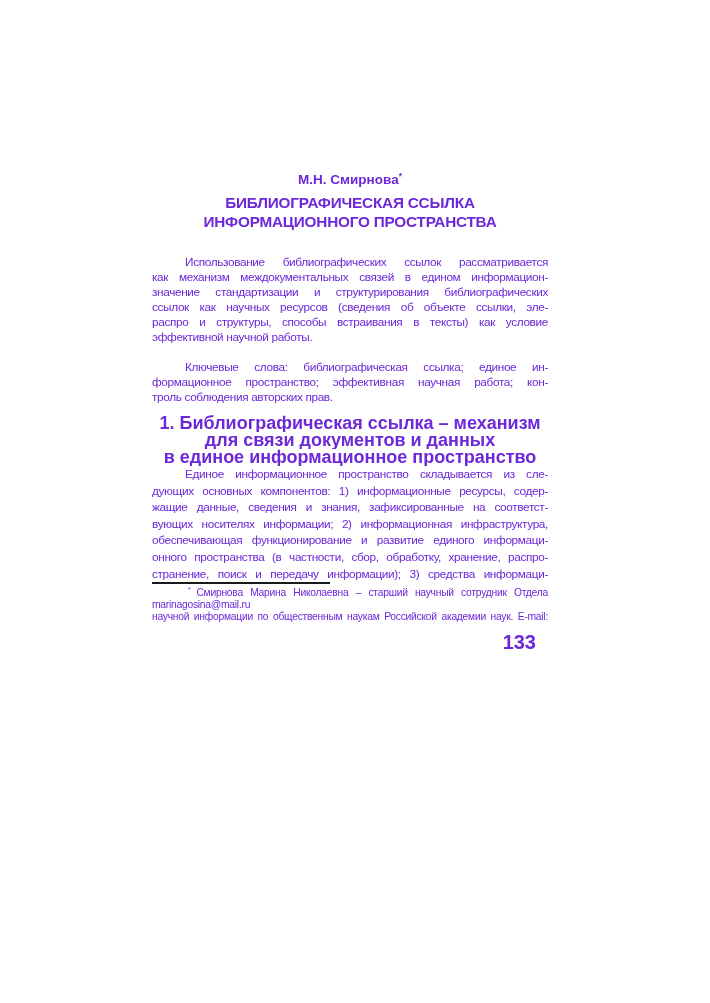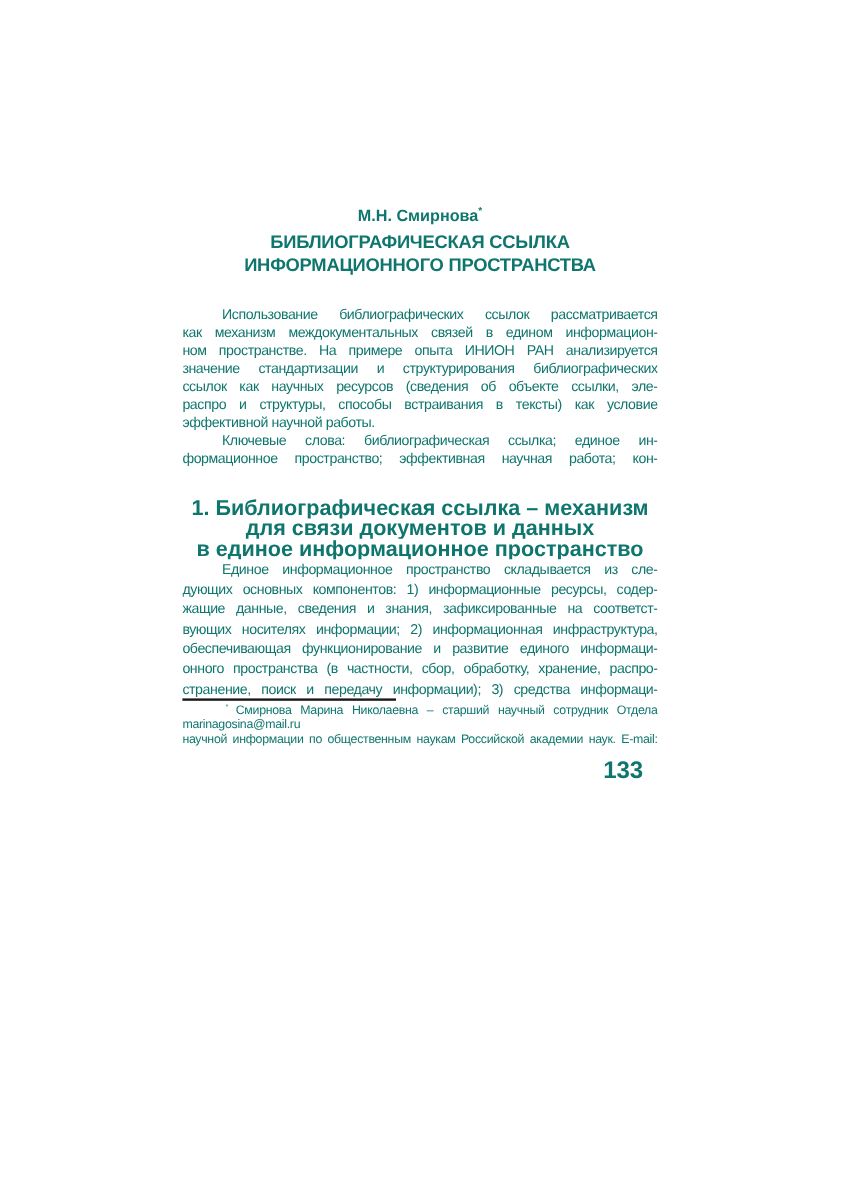--- a/index.html
+++ b/index.html
@@ -3,21 +3,21 @@
 <meta charset="utf-8">
 <style>
   html, body { margin: 0; padding: 0; background: #ffffff; }
   .page {
     position: relative;
     width: 674px;
     height: 1003px;
     background: #ffffff;
     overflow: hidden;
     font-family: "Liberation Sans", "DejaVu Sans", sans-serif;
-    color: #0f766e;
+    color: #6d28d9;
   }
   .block { position: absolute; left: 152px; width: 396px; }
   .ln {
     text-align: justify;
     text-align-last: justify;
     overflow: hidden;
     white-space: nowrap;
   }
   .ln.end { text-align-last: left; }
   .ctr .ln { text-align: center; text-align-last: center; }
@@ -92,30 +92,30 @@
     </div>
 
   <div class="block ctr title">
       <div class="ln"><span>БИБЛИОГРАФИЧЕСКАЯ ССЫЛКА</span></div>
       <div class="ln end"><span>ИНФОРМАЦИОННОГО ПРОСТРАНСТВА</span></div>
     </div>
 
   <div class="block abstract">
       <div class="ln" style="text-indent: 33px;"><span>Использование библиографических ссылок рассматривается</span></div>
       <div class="ln"><span>как механизм междокументальных связей в едином информацион-</span></div>
-      <div class="ln"><span>ном пространстве. На примере опыта ИНИОН РАН анализируется</span></div>
       <div class="ln"><span>значение стандартизации и структурирования библиографических</span></div>
       <div class="ln"><span>ссылок как научных ресурсов (сведения об объекте ссылки, эле-</span></div>
       <div class="ln"><span>распро и структуры, способы встраивания в тексты) как условие</span></div>
       <div class="ln end"><span>эффективной научной работы.</span></div>
     </div>
 
   <div class="block keywords">
       <div class="ln" style="text-indent: 33px;"><span class="it">Ключевые слова:</span><span> библиографическая ссылка; единое ин-</span></div>
       <div class="ln"><span>формационное пространство; эффективная научная работа; кон-</span></div>
+      <div class="ln end"><span>троль соблюдения авторских прав.</span></div>
     </div>
 
   <div class="block ctr heading">
       <div class="ln"><span>1. Библиографическая ссылка – механизм</span></div>
       <div class="ln"><span>для связи документов и данных</span></div>
       <div class="ln end"><span>в единое информационное пространство</span></div>
     </div>
 
   <div class="block bodytext">
       <div class="ln" style="text-indent: 33px;"><span>Единое информационное пространство складывается из сле-</span></div>

